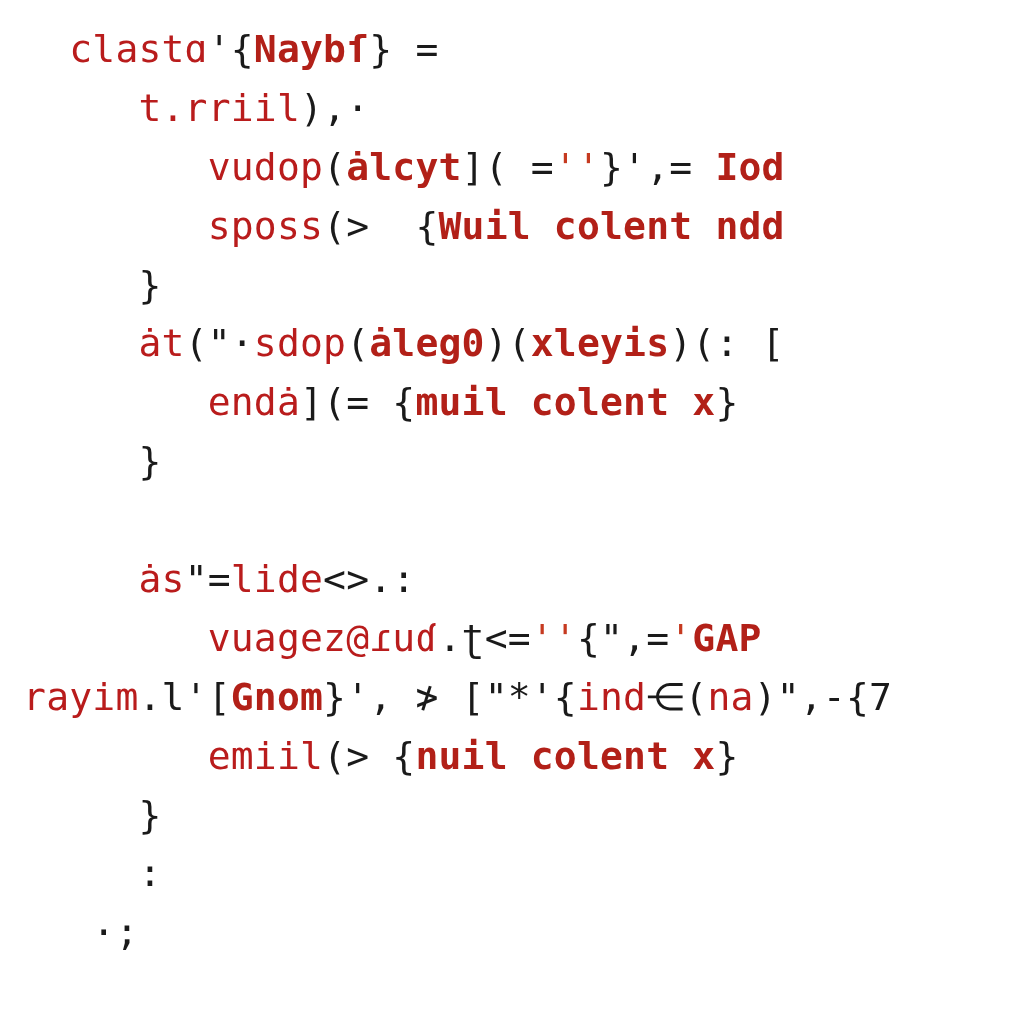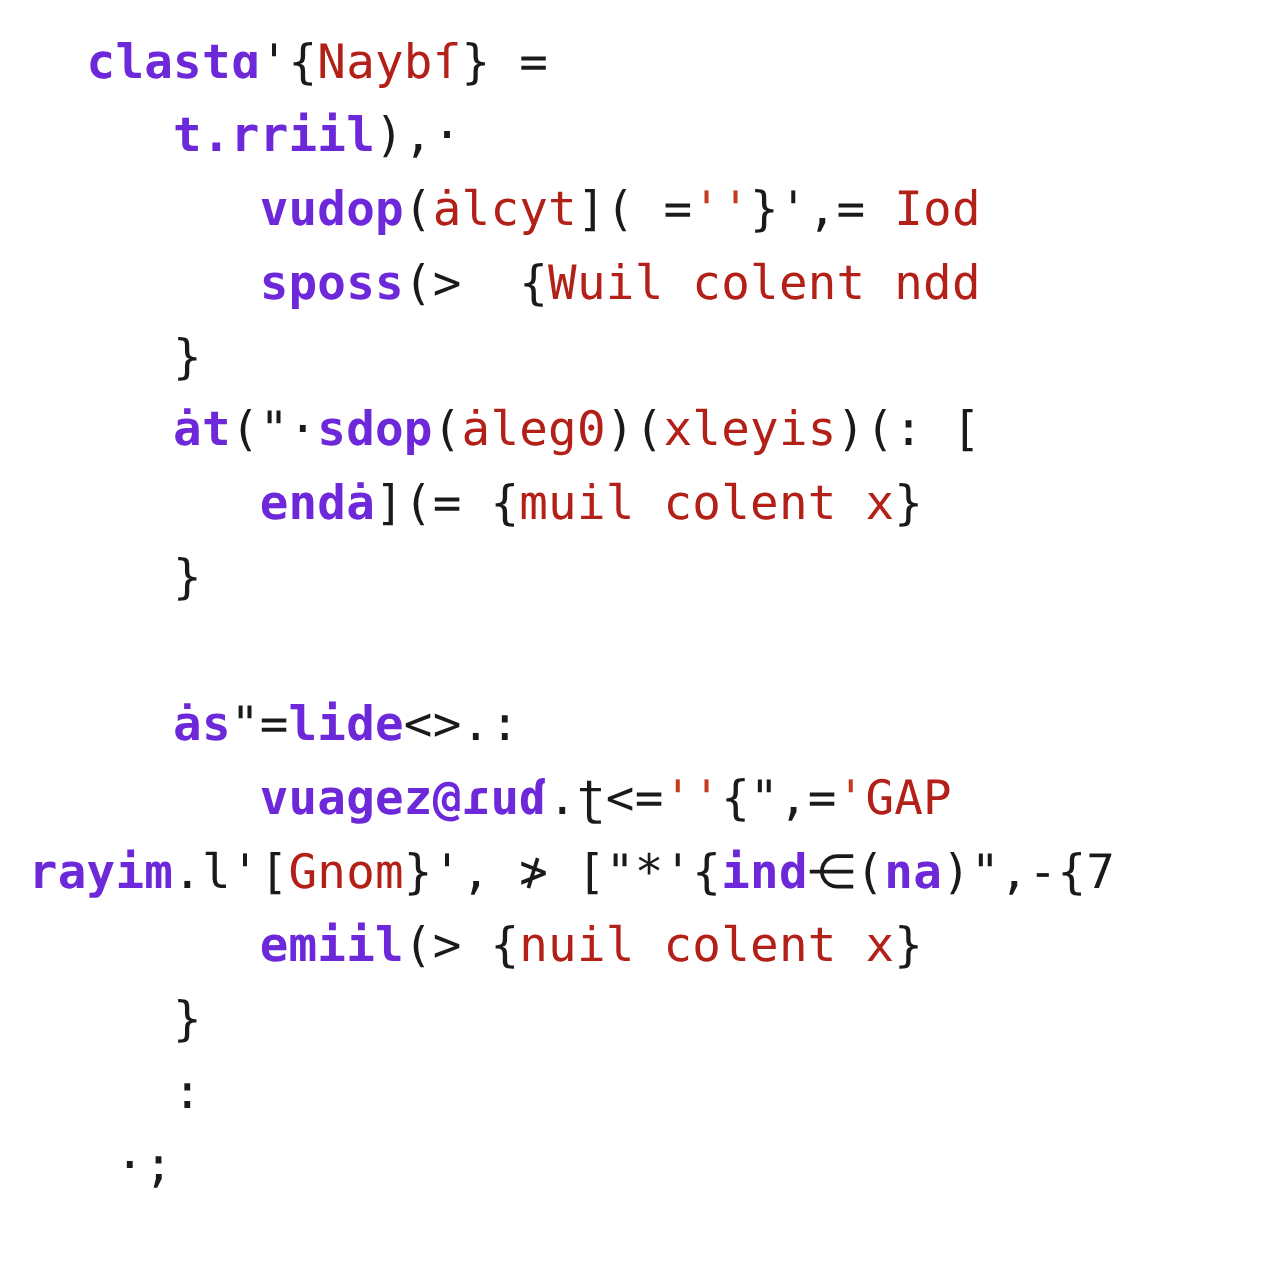--- a/index.html
+++ b/index.html
@@ -15,21 +15,21 @@
     font-size: 38px;
     line-height: 1.55;
     white-space: pre;
     color: #222;
     padding-top: 20px;
     padding-left: 0;
     letter-spacing: 0.2px;
     filter: blur(0.6px);
   }
   .tok { display: inline; }
-  .c-kw     { color: #6d28d9; font-weight: 700; }   
+  .c-kw     { color: #b91c1c; font-weight: 400; }   
   .c-plain  { color: #1a1a1a; }                     
-  .c-red    { color: #b22018; font-weight: 400; }   
+  .c-red    { color: #b22018; font-weight: 700; }   
   .c-str    { color: #c63a20; }                        
 </style>
 </head>
 <body>
 
 <div class="code-area" id="code-root"><div><span class="tok c-plain">   </span><span class="tok c-kw">clastɑ</span><span class="tok c-plain">'{</span><span class="tok c-red">Naybſ</span><span class="tok c-plain">} =</span></div><div><span class="tok c-plain">      </span><span class="tok c-kw">t.rriil</span><span class="tok c-plain">),·</span></div><div><span class="tok c-plain">         </span><span class="tok c-kw">vudop</span><span class="tok c-plain">(</span><span class="tok c-red">ȧlcyt</span><span class="tok c-plain">]( =</span><span class="tok c-str">''</span><span class="tok c-plain">}',= </span><span class="tok c-red">Iod</span></div><div><span class="tok c-plain">         </span><span class="tok c-kw">sposs</span><span class="tok c-plain">(&gt;  {</span><span class="tok c-red">Wuil colent ndd</span></div><div><span class="tok c-plain">      </span><span class="tok c-plain">}</span></div><div><span class="tok c-plain">      </span><span class="tok c-kw">ȧt</span><span class="tok c-plain">("</span><span class="tok c-plain">·</span><span class="tok c-kw">sdop</span><span class="tok c-plain">(</span><span class="tok c-red">ȧleg0</span><span class="tok c-plain">)(</span><span class="tok c-red">xleyis</span><span class="tok c-plain">)(: [</span></div><div><span class="tok c-plain">         </span><span class="tok c-kw">endȧ</span><span class="tok c-plain">](= {</span><span class="tok c-red">muil colent x</span><span class="tok c-plain">}</span></div><div><span class="tok c-plain">      </span><span class="tok c-plain">}</span></div><div><span class="tok c-plain"></span><span class="tok c-plain"> </span></div><div><span class="tok c-plain">      </span><span class="tok c-kw">ȧs</span><span class="tok c-plain">"=</span><span class="tok c-kw">lide</span><span class="tok c-plain">&lt;&gt;.:</span></div><div><span class="tok c-plain">         </span><span class="tok c-kw">vuagez@ɾuɗ</span><span class="tok c-plain">.ʈ&lt;=</span><span class="tok c-str">''</span><span class="tok c-plain">{",=</span><span class="tok c-str">'</span><span class="tok c-red">GAP</span></div><div><span class="tok c-plain"> </span><span class="tok c-kw">rayim</span><span class="tok c-plain">.l'[</span><span class="tok c-red">Gnom</span><span class="tok c-plain">}', ≯ ["*'{</span><span class="tok c-kw">ind</span><span class="tok c-plain">⋲(</span><span class="tok c-kw">na</span><span class="tok c-plain">)",-{7</span></div><div><span class="tok c-plain">         </span><span class="tok c-kw">emiil</span><span class="tok c-plain">(&gt; {</span><span class="tok c-red">nuil colent x</span><span class="tok c-plain">}</span></div><div><span class="tok c-plain">      </span><span class="tok c-plain">}</span></div><div><span class="tok c-plain">      </span><span class="tok c-plain">:</span></div><div><span class="tok c-plain">    </span><span class="tok c-plain">·;</span></div><div><span class="tok c-plain"></span><span class="tok c-plain"> </span></div><div></div></div>
 
 </body></html>

